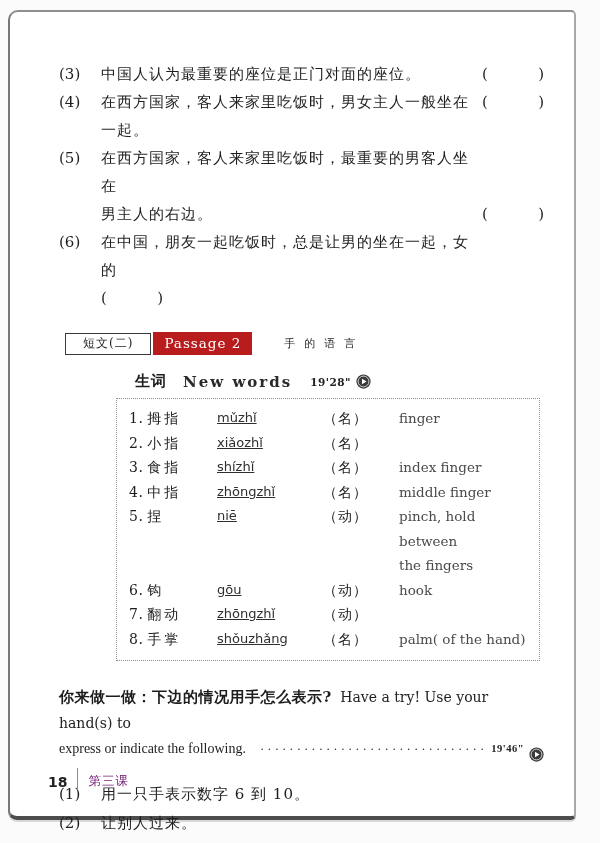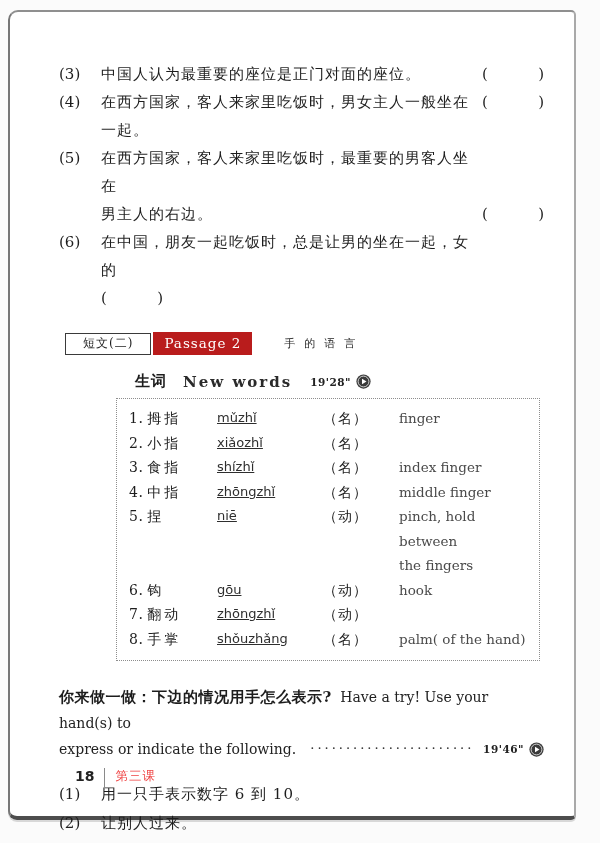--- a/index.html
+++ b/index.html
@@ -36,30 +36,30 @@
   .v-numcn{letter-spacing:0.5px;}
   .v-cn{margin-left:4px;letter-spacing:3px;}
   .v-py{font-family:"DejaVu Sans","Liberation Sans",sans-serif;font-size:13px;color:#2e2e2e;text-decoration:underline;}
   .v-pos{letter-spacing:1px;}
   .v-en{color:#4a4a4a;font-size:13.5px;white-space:pre-line;}
   
   .try-block{margin-top:23px;}
   .try-line1{font-size:14px;line-height:26px;}
   .try-cn{font-weight:bold;font-size:15px;letter-spacing:0.5px;}
   .try-en{margin-left:4px;color:#222;}
-  .try-line2{display:flex;align-items:center;font-size:14px;line-height:26px;color:#222;}
+  .try-line2{display:flex;align-items:flex-end;font-size:14px;line-height:26px;color:#222;font-family:Liberation Serif, serif;}
   .dots{flex:1;overflow:hidden;white-space:nowrap;letter-spacing:3px;font-size:13px;color:#333;margin:0 8px 0 14px;}
   
   .ex-block{margin-top:18px;}
   .ex-line{display:flex;font-size:15px;line-height:28.5px;}
   
-  .footer{position:absolute;left:65px;bottom:26px;display:flex;align-items:flex-start;}
+  .footer{position:absolute;left:38px;bottom:26px;display:flex;align-items:flex-end;}
   .pg-num{font-family:"DejaVu Sans","Liberation Sans",sans-serif;font-weight:bold;font-size:14px;color:#222;}
   .pg-div{width:1px;height:22px;background:#8a8a8a;margin:0 10px;}
-  .pg-lesson{font-family:"DejaVu Sans","Liberation Sans",sans-serif;font-size:12.5px;color:#ef4444;letter-spacing:1px;}
+  .pg-lesson{font-family:"DejaVu Sans","Liberation Sans",sans-serif;font-size:12.5px;color:#701a75;letter-spacing:1px;}
 </style>
 </head>
 <body>
 
 <div class="page">
   <div class="content">
 
     <div>
 
         <div class="q-line">

